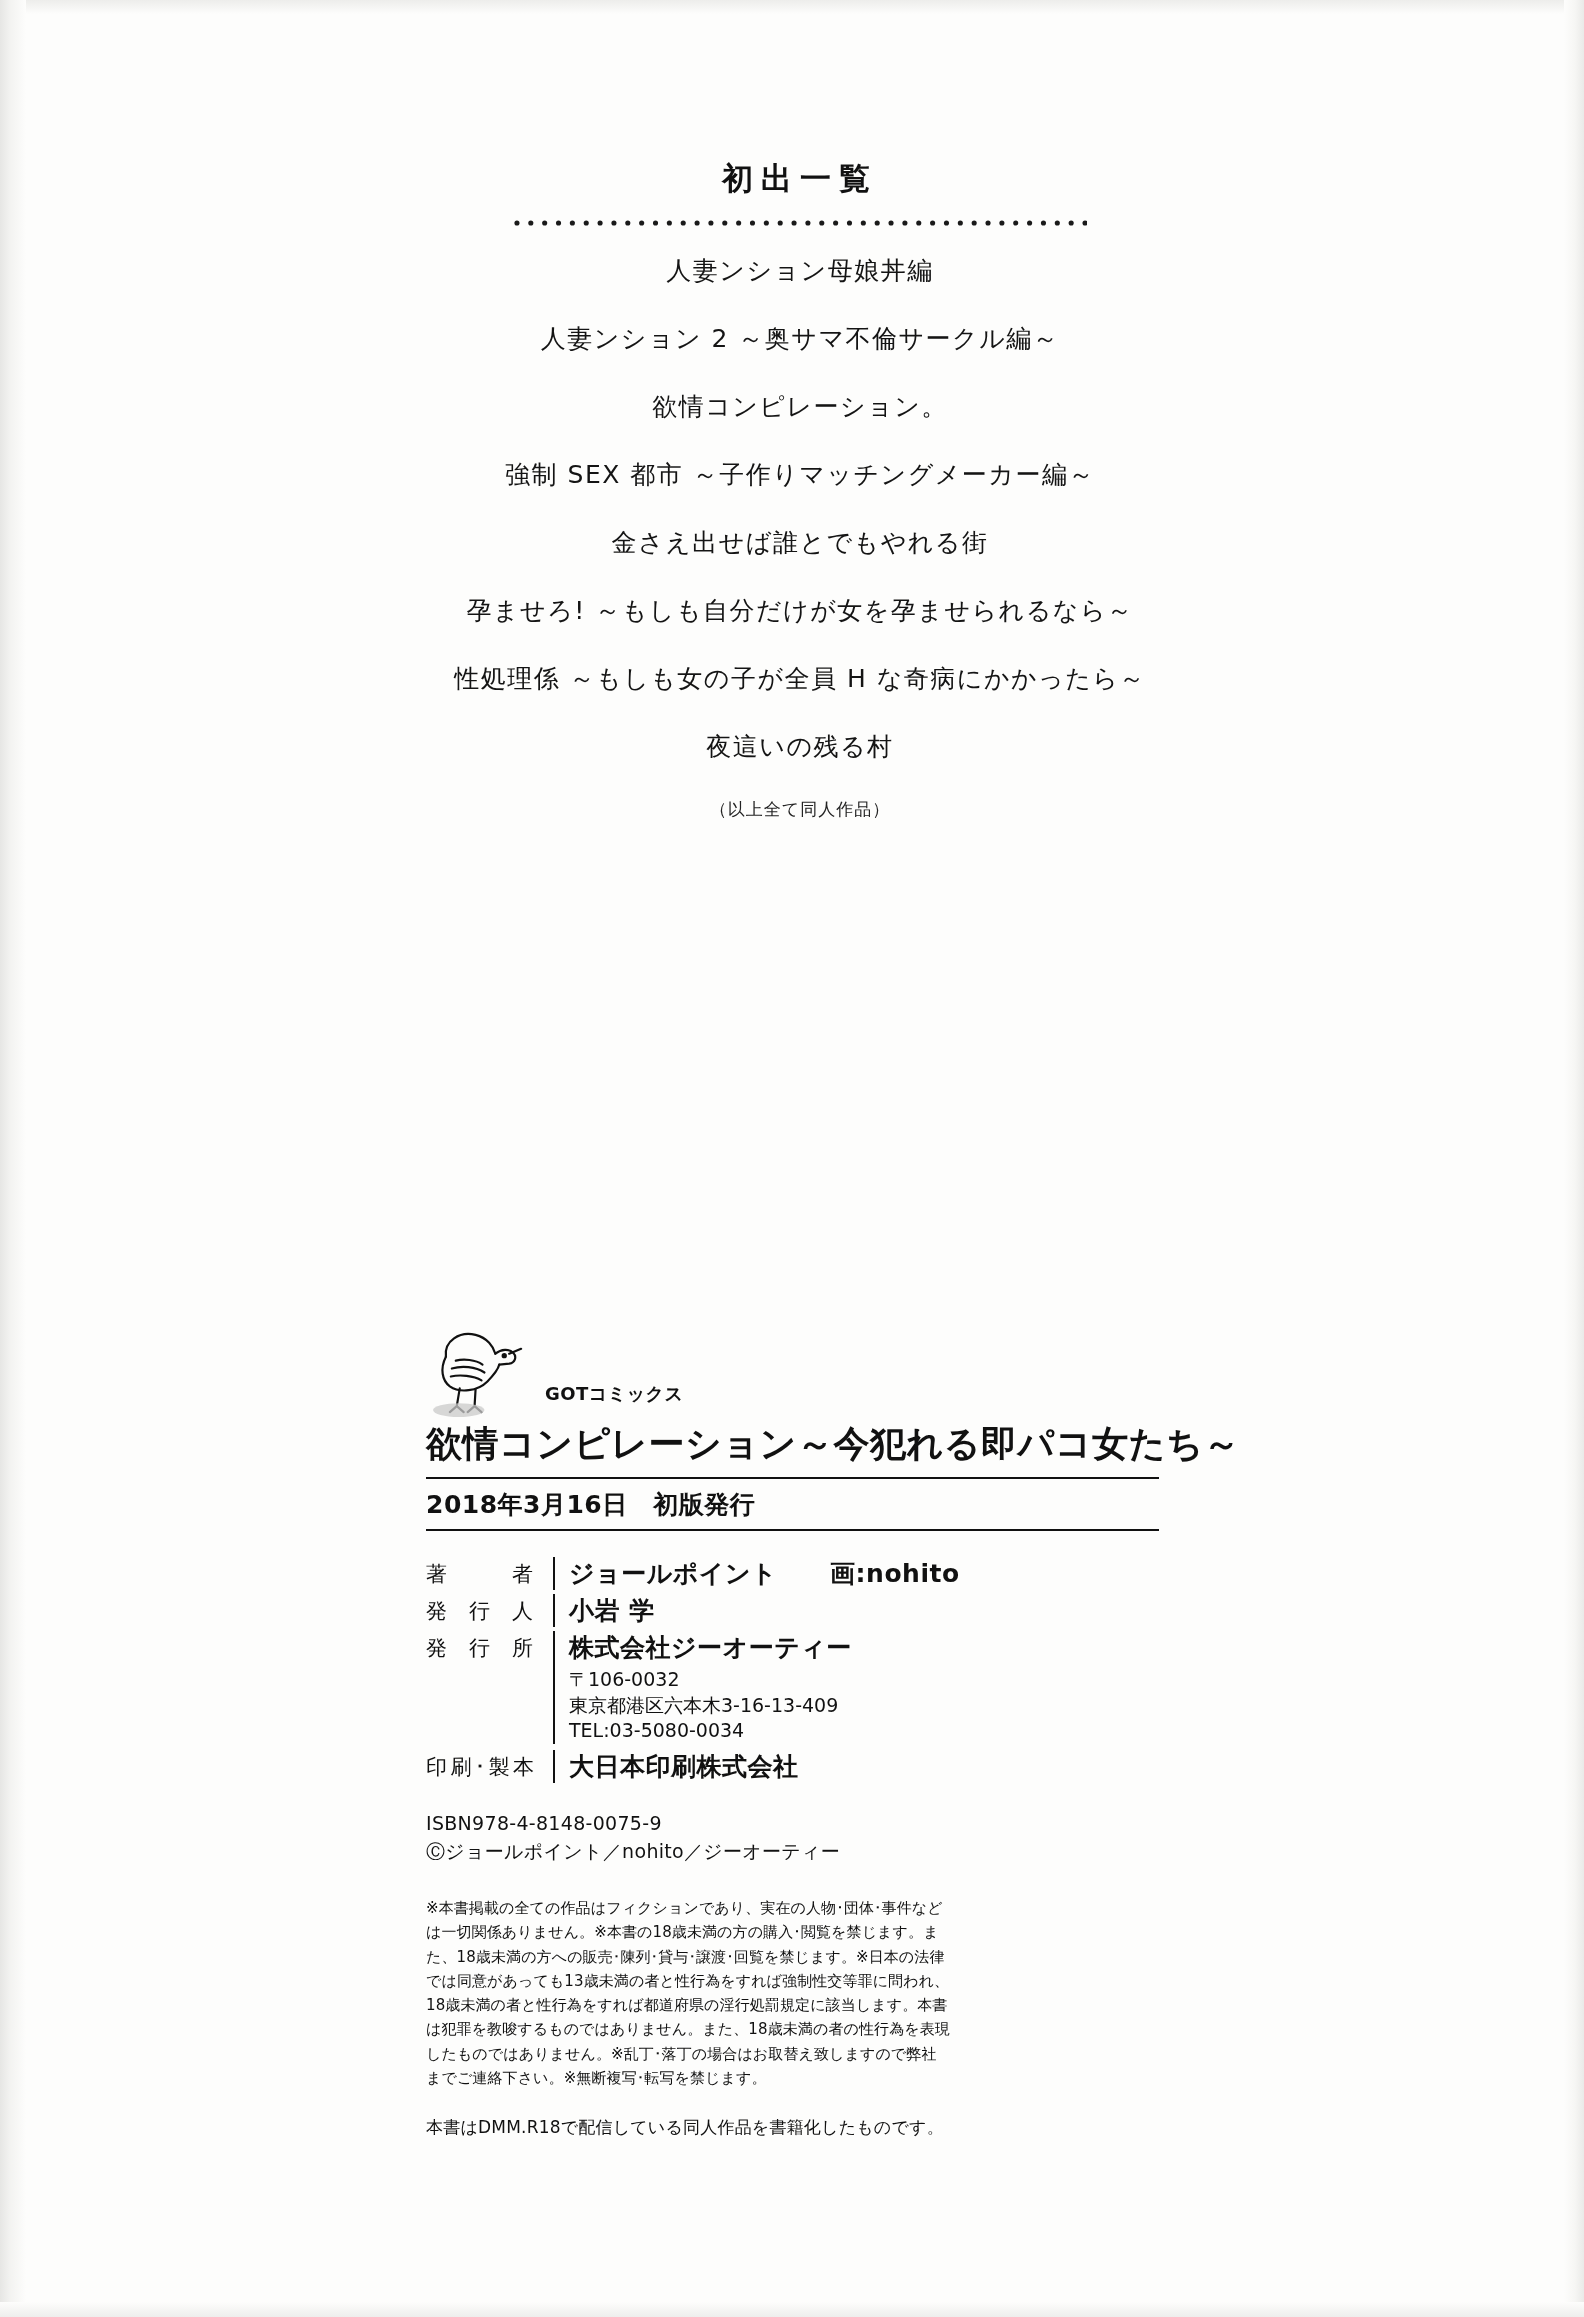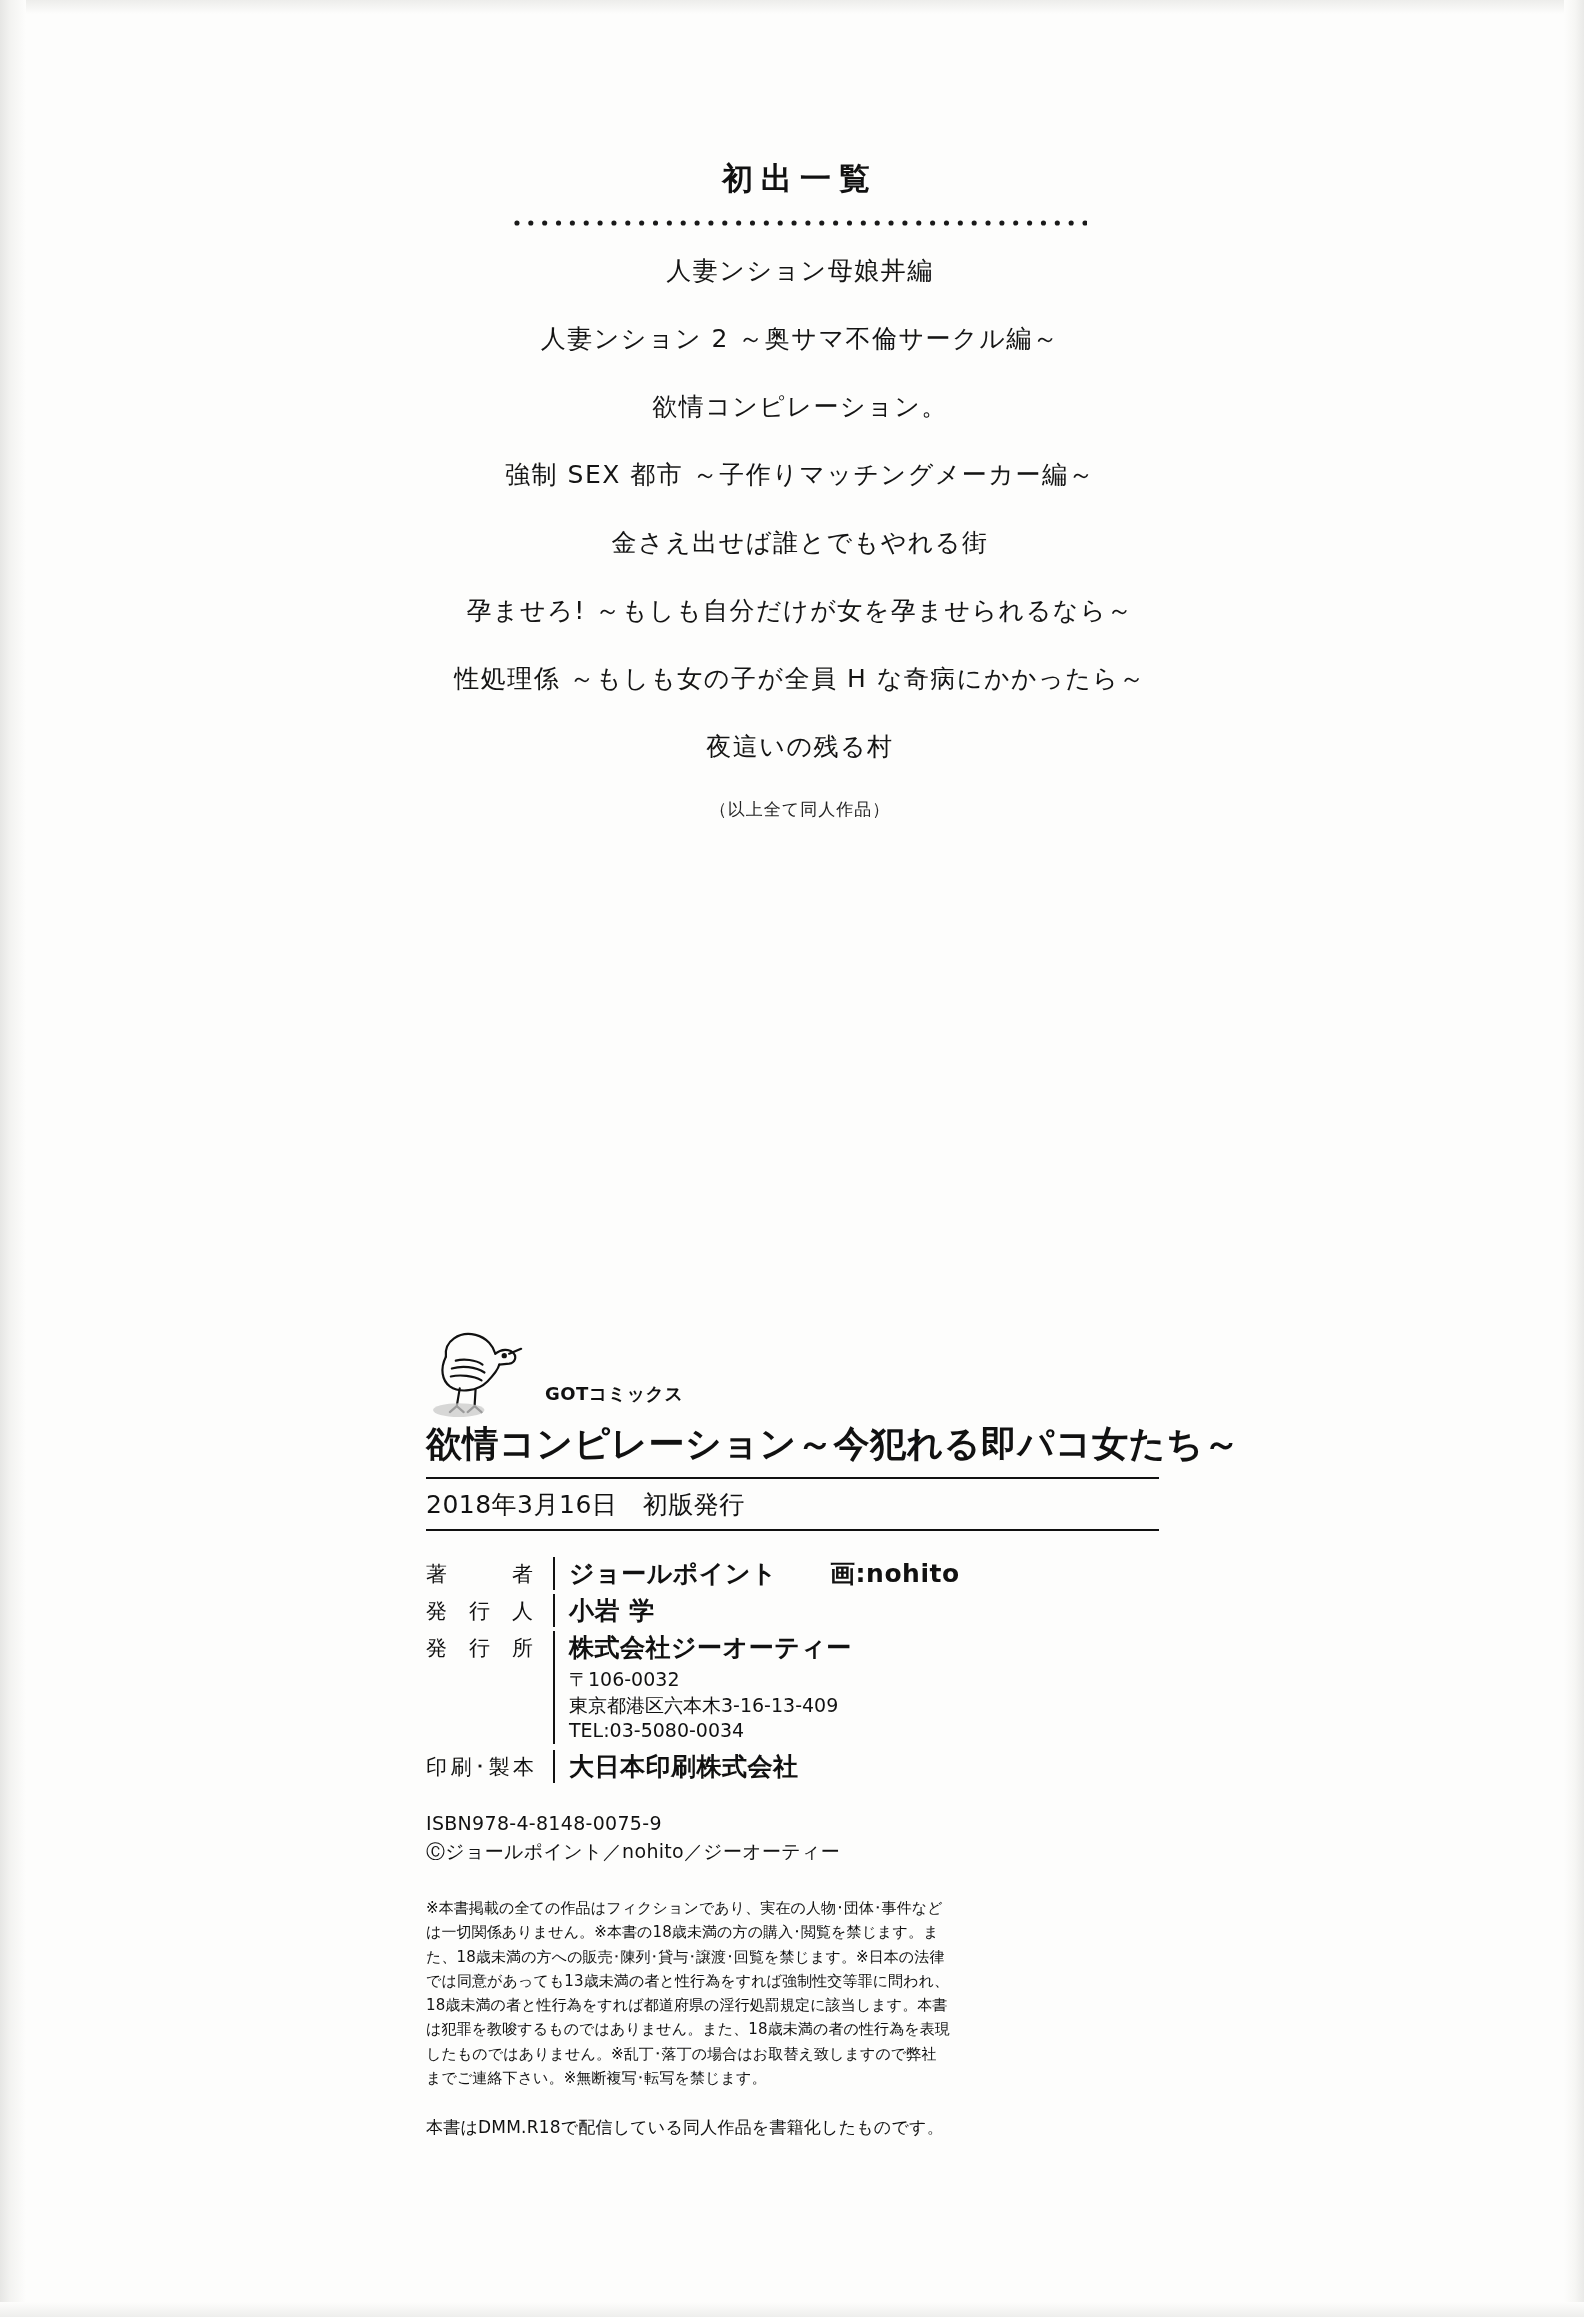--- a/index.html
+++ b/index.html
@@ -115,21 +115,21 @@
     letter-spacing: 0.5px;
     margin-top: 2px;
     padding-bottom: 8px;
     border-bottom: 2px solid #111;
     color: #111;
     display: block;
     white-space: nowrap;
   }
   .pub-date {
     font-size: 25px;
-    font-weight: 400;
+    font-weight: 700;
     letter-spacing: 0.5px;
     margin-top: 9px;
     padding-bottom: 8px;
     border-bottom: 2px solid #111;
     color: #111;
   }
 
   .staff {
     margin-top: 26px;
     font-size: 0;

